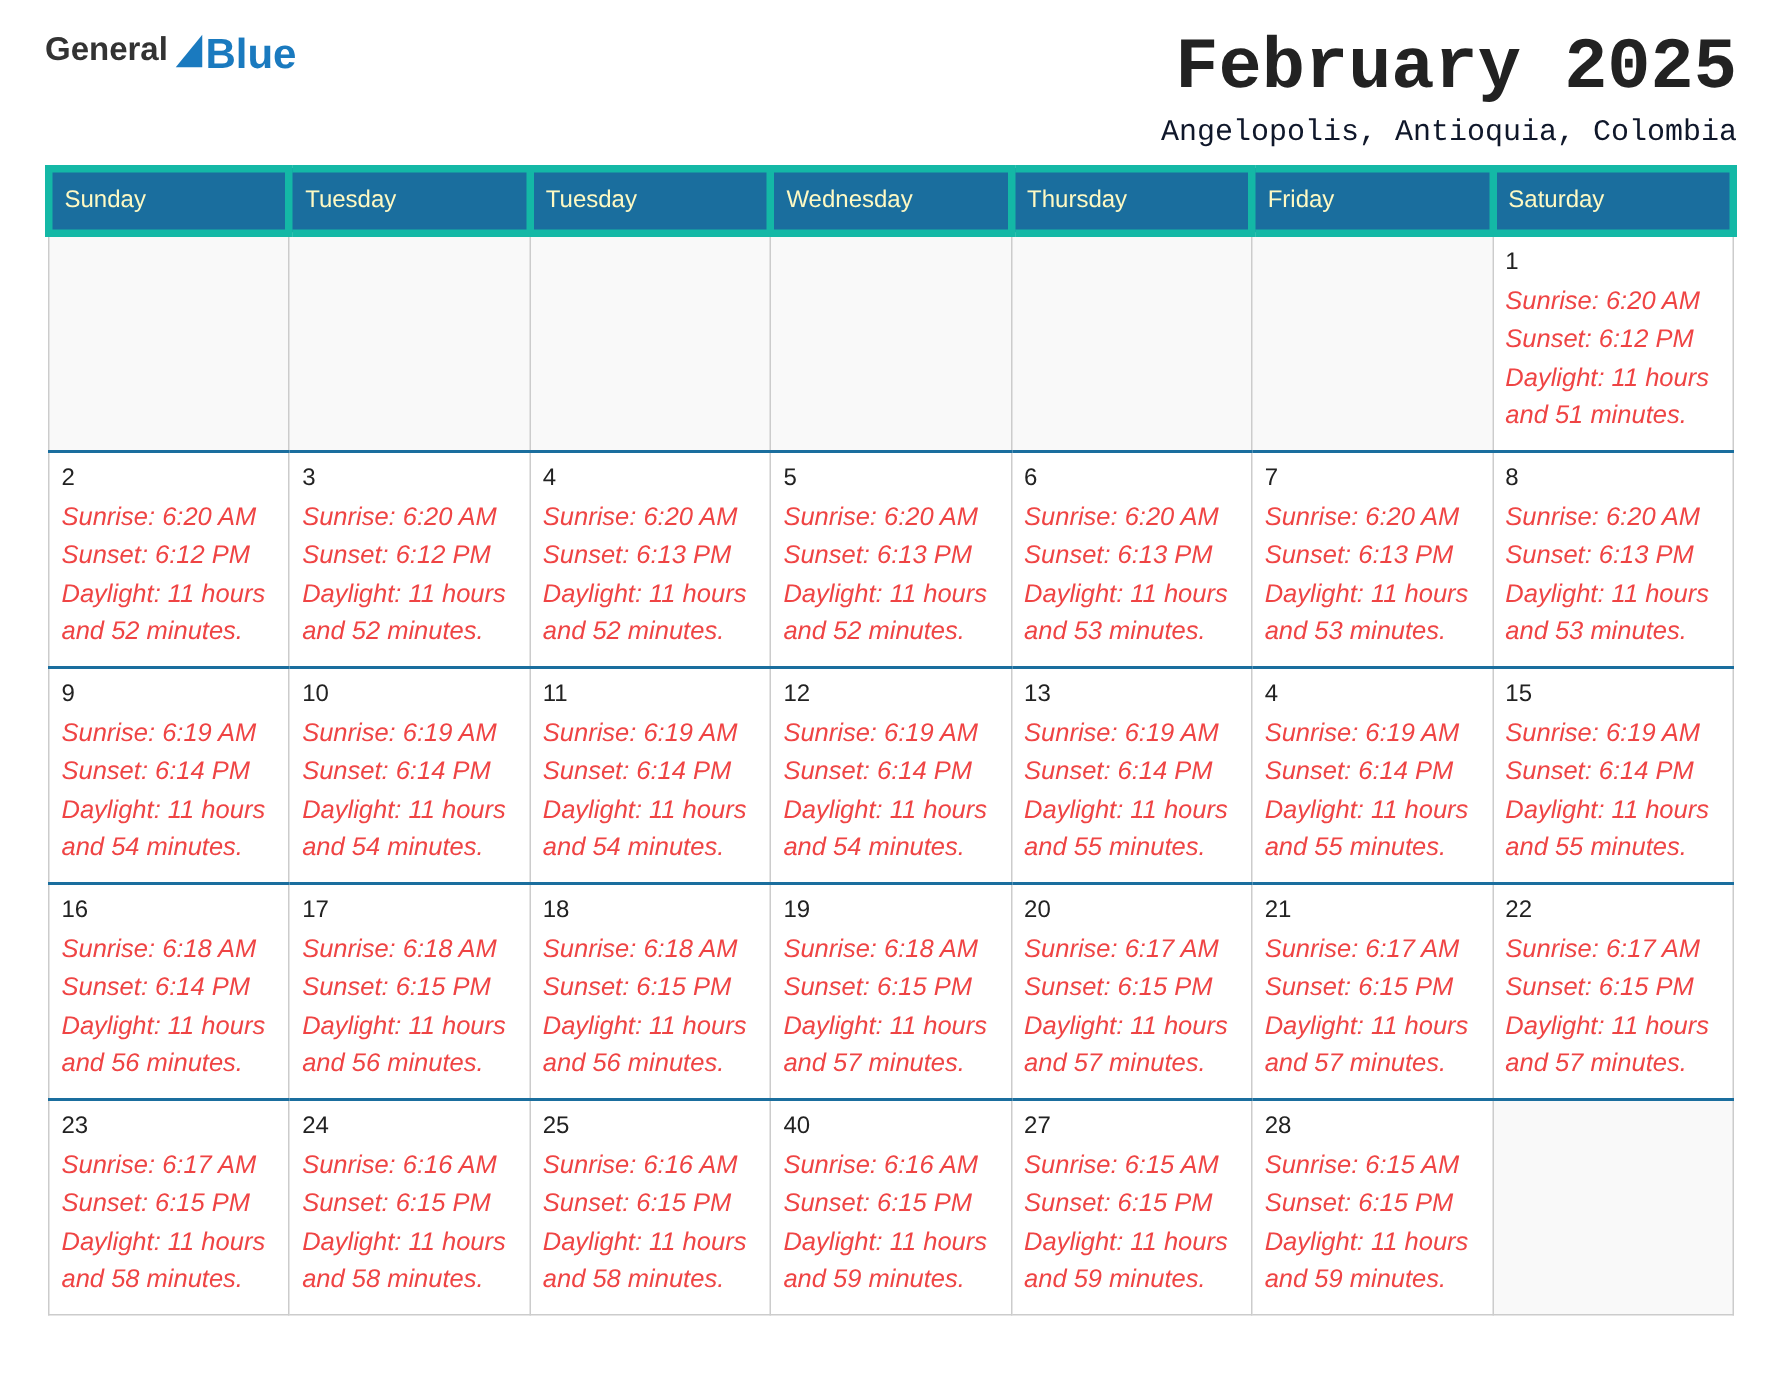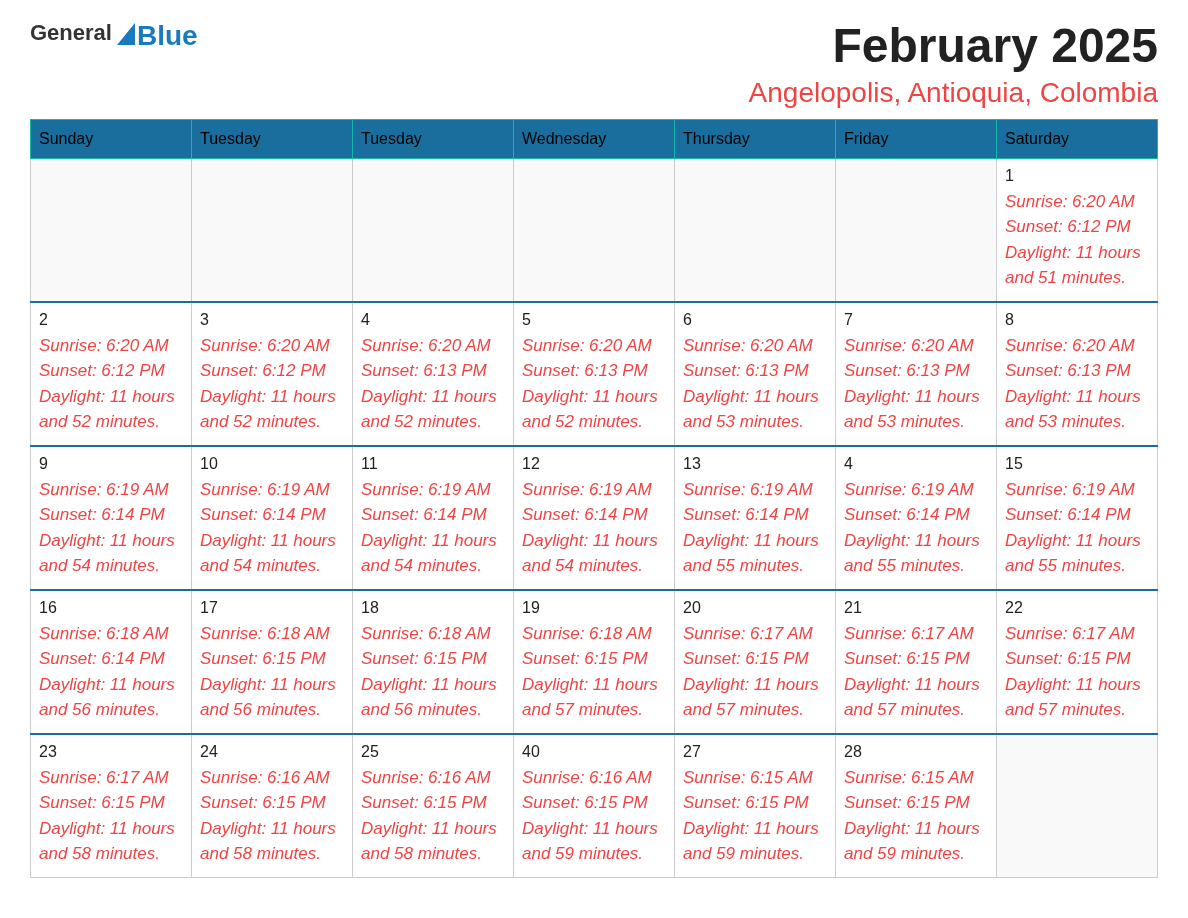--- a/index.html
+++ b/index.html
@@ -16,45 +16,46 @@
       align-items: flex-start;
       margin-bottom: 10px;
     }
     .logo-text-general {
       font-size: 22px;
       font-weight: bold;
       color: #333;
     }
     .title-section {
       text-align: right;
+      font-family: Liberation Mono, monospace;
     }
     .calendar-title {
       font-size: 48px;
       font-weight: bold;
       color: #222;
       line-height: 1.1;
     }
     .calendar-subtitle {
-      font-size: 28px;
-      color: #ef4444;
+      font-size: 20px;
+      color: #0f172a;
       margin-top: 4px;
     }
     .calendar {
       width: 100%;
       border-collapse: collapse;
       margin-top: 10px;
     }
     .calendar th {
       background-color: #1a6e9e;
-      color: #000000;
+      color: #fef9c3;
       font-size: 16px;
       font-weight: normal;
       padding: 10px 8px;
       text-align: left;
-      border: 1px solid #14b8a6;
+      border: 5px solid #14b8a6;
     }
     .calendar td {
       vertical-align: top;
       padding: 8px 8px 10px 8px;
       border: 1px solid #ccc;
       width: calc(100% / 7);
       font-size: 13px;
       color: #333;
       min-height: 100px;
       background: #fff;

